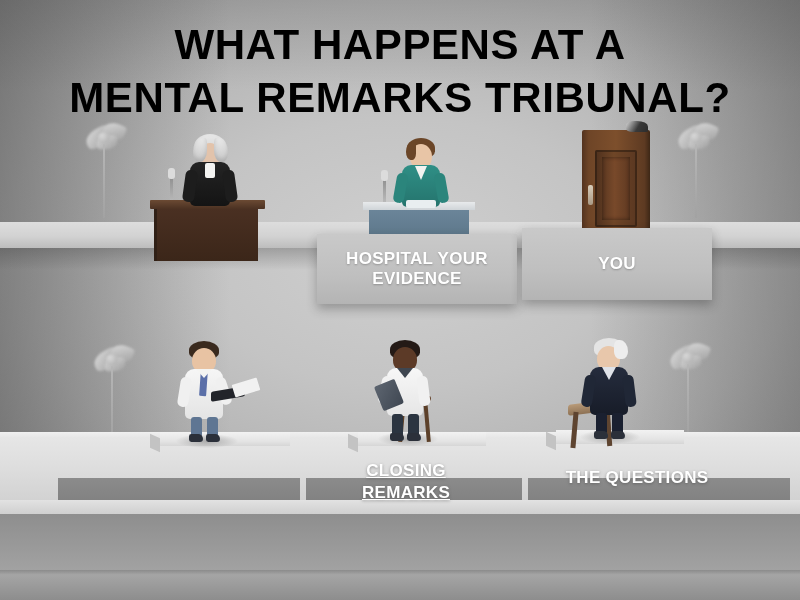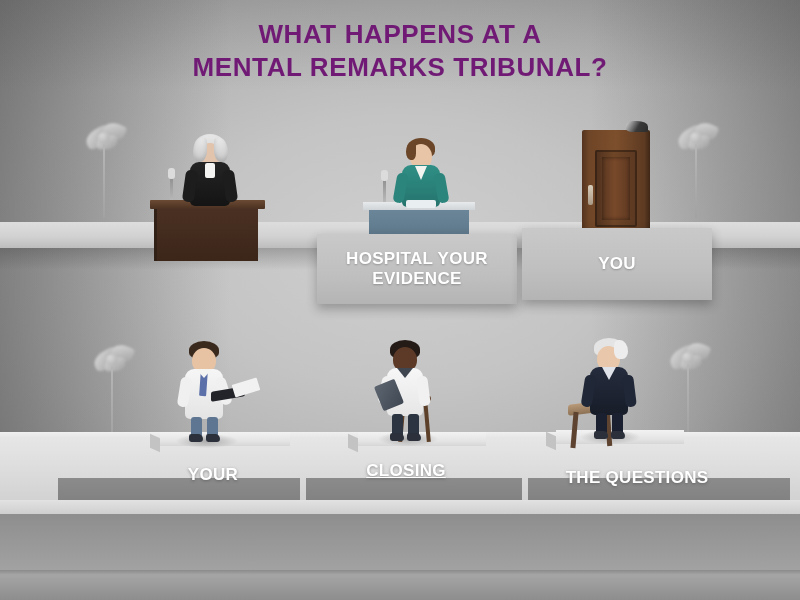--- a/index.html
+++ b/index.html
@@ -53,22 +53,22 @@
     background: linear-gradient(to bottom, rgba(70,70,70,.18), rgba(70,70,70,0));
   }
 
   
   .title {
     position: absolute;
     left: 0;
     top: 18px;
     width: 800px;
     text-align: center;
-    color: #701a75;
-    font-size: 26px;
+    color: #000000;
+    font-size: 42px;
     font-weight: bold;
     line-height: 1.27;
     letter-spacing: .6px;
     z-index: 40;
   }
   .title-line { display: block; }
 
   
   .sconce { position: absolute; z-index: 6; }
   .sconce .stem {
@@ -604,24 +604,24 @@
   <div class="stage-deck-bevel"></div>
   <div class="stage-deck"></div>
   <div class="deck-panel" style="left:58px; width:242px;"></div>
   <div class="deck-panel" style="left:306px; width:216px;"></div>
   <div class="deck-panel" style="left:528px; width:262px;"></div>
   <div class="stage-front"></div>
   <div class="stage-skirt"></div>
   <div class="floor-line"></div>
 
   <div class="deck-label" style="left:88px; top:464px; width:250px;">
-    <div>YOUR</div>
   </div>
 
   <div class="deck-label" style="left:296px; top:460px; width:220px;text-decoration:underline;">
     <div>CLOSING</div>
+    <div>REMARKS</div>
   </div>
 
   <div class="deck-label" style="left:528px; top:467px; width:218px;">
     <div>THE QUESTIONS</div>
   </div>
 
 </div>
 
 </body></html>

